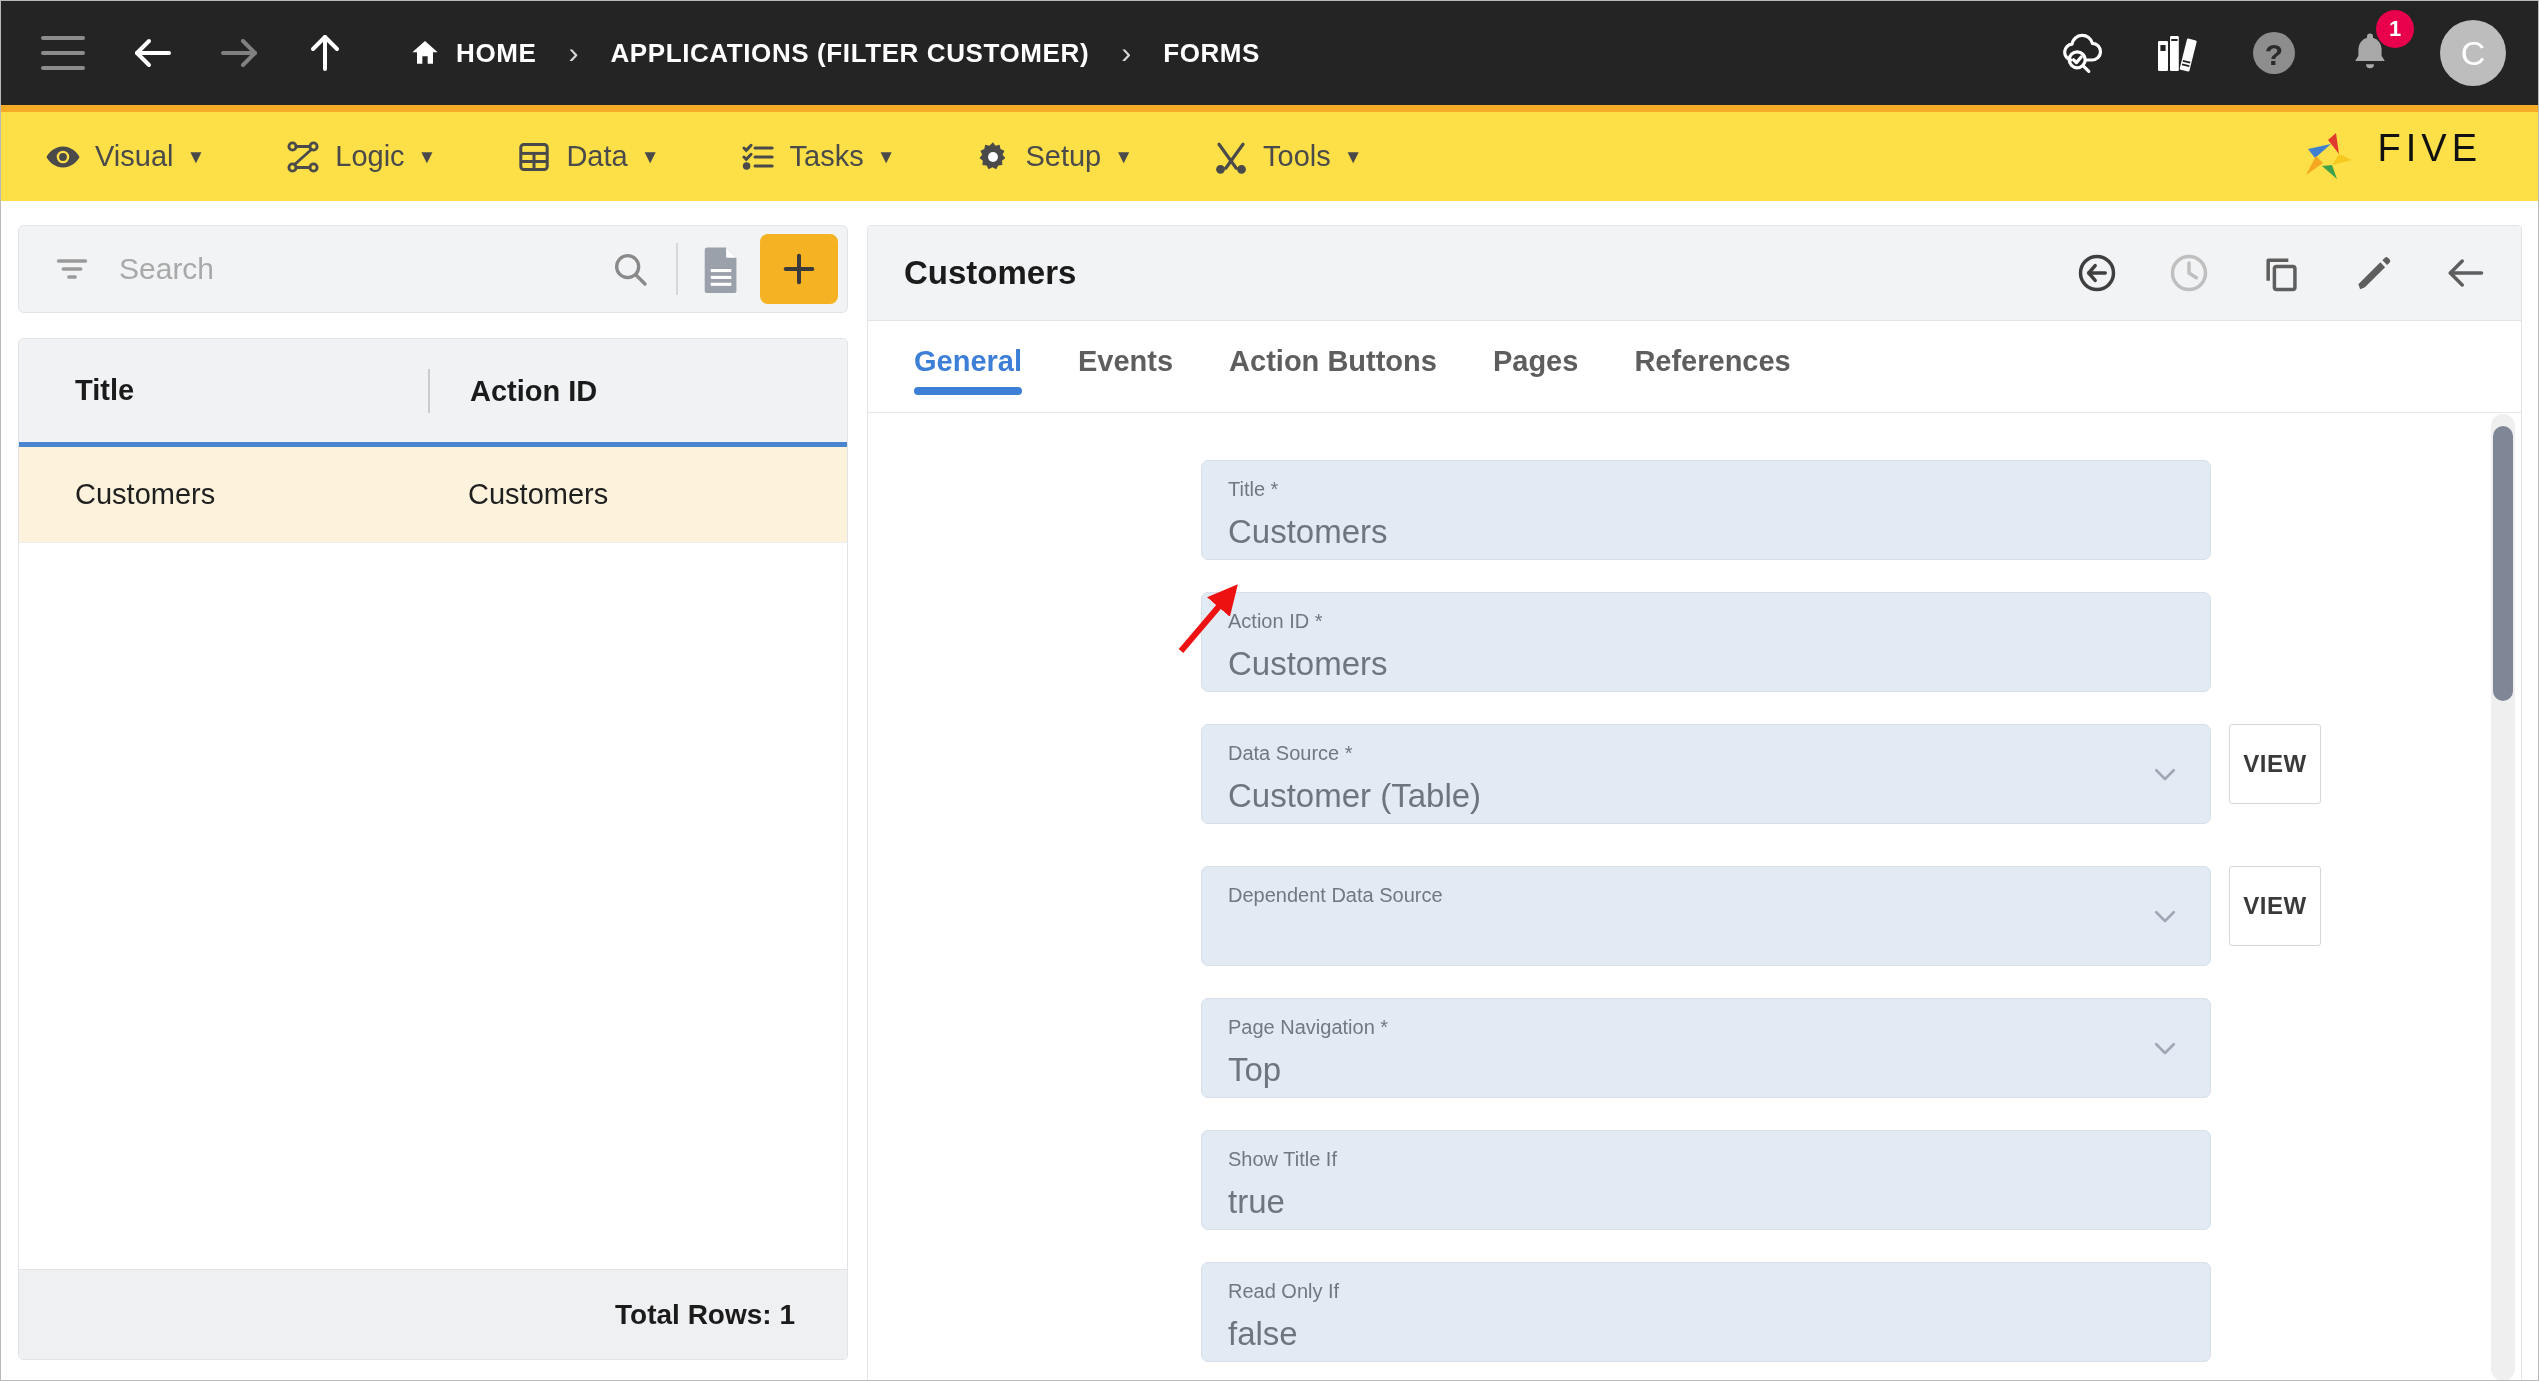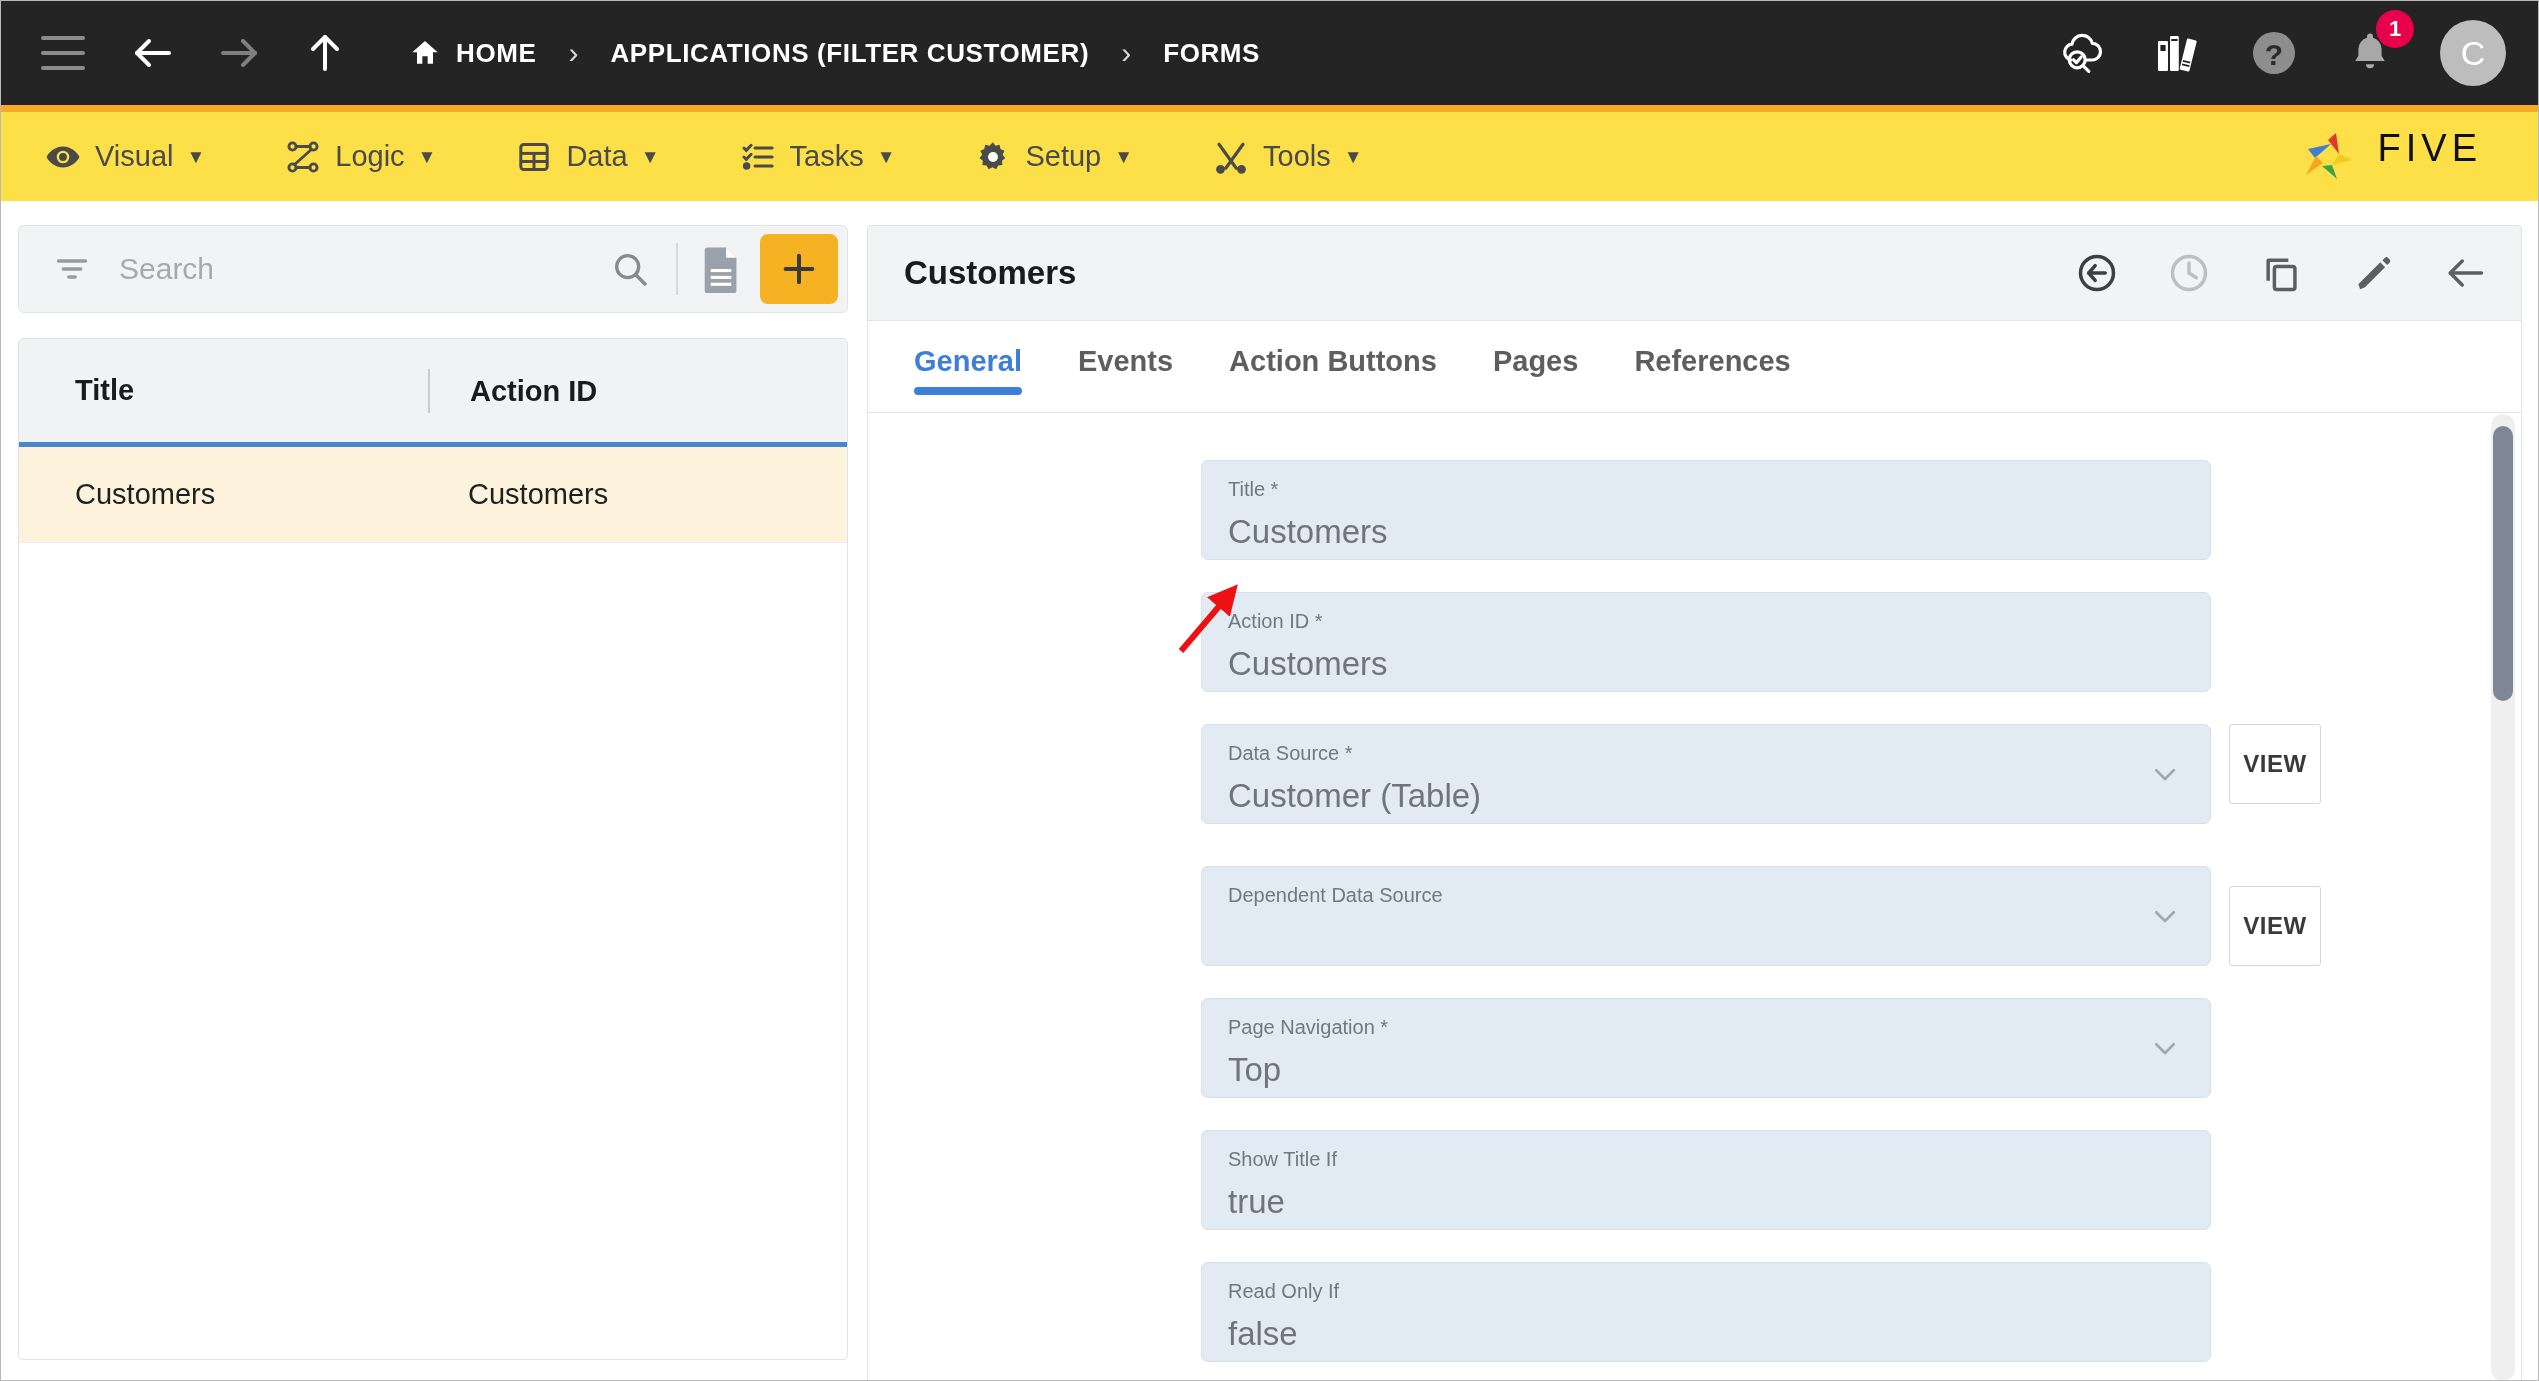--- a/index.html
+++ b/index.html
@@ -476,20 +476,23 @@
         <div class="grid-head">
           <div class="gh-cell c1">Title</div>
           <div class="gh-cell c2">Action ID</div>
         </div>
         <div class="grid-body">
           <div class="grid-row selected">
             <div class="gr-cell c1">Customers</div>
             <div class="gr-cell c2">Customers</div>
           </div>
         </div>
+        <div class="grid-foot">
+          <span>Total Rows: 1</span>
+        </div>
       </div>
     </div>
 
     <div class="right-panel">
 
       <div class="rp-header">
         <div class="rp-title">Customers</div>
         <div class="rp-actions">
 
           <span class="icon-btn">
@@ -561,21 +564,21 @@
               <span class="field-value">Customer (Table)</span>
               <span class="field-chevron">
                 <svg width="30" height="30" viewBox="0 0 24 24" fill="none" stroke="#9fa8b4" stroke-width="2.1" stroke-linecap="round" stroke-linejoin="round">
                   <polyline points="5,9 12,16 19,9"></polyline>
                 </svg>
               </span>
             </div>
             <div class="view-btn">VIEW</div>
           </div>
 
-          <div class="field-row" style="left:333px; top:452px;align-items:flex-end;">
+          <div class="field-row" style="left:333px; top:452px;">
             <div class="field" style="width:1010px; height:100px;">
               <span class="field-label">Dependent Data Source</span>
               <span class="field-value"></span>
               <span class="field-chevron">
                 <svg width="30" height="30" viewBox="0 0 24 24" fill="none" stroke="#9fa8b4" stroke-width="2.1" stroke-linecap="round" stroke-linejoin="round">
                   <polyline points="5,9 12,16 19,9"></polyline>
                 </svg>
               </span>
             </div>
             <div class="view-btn">VIEW</div>

